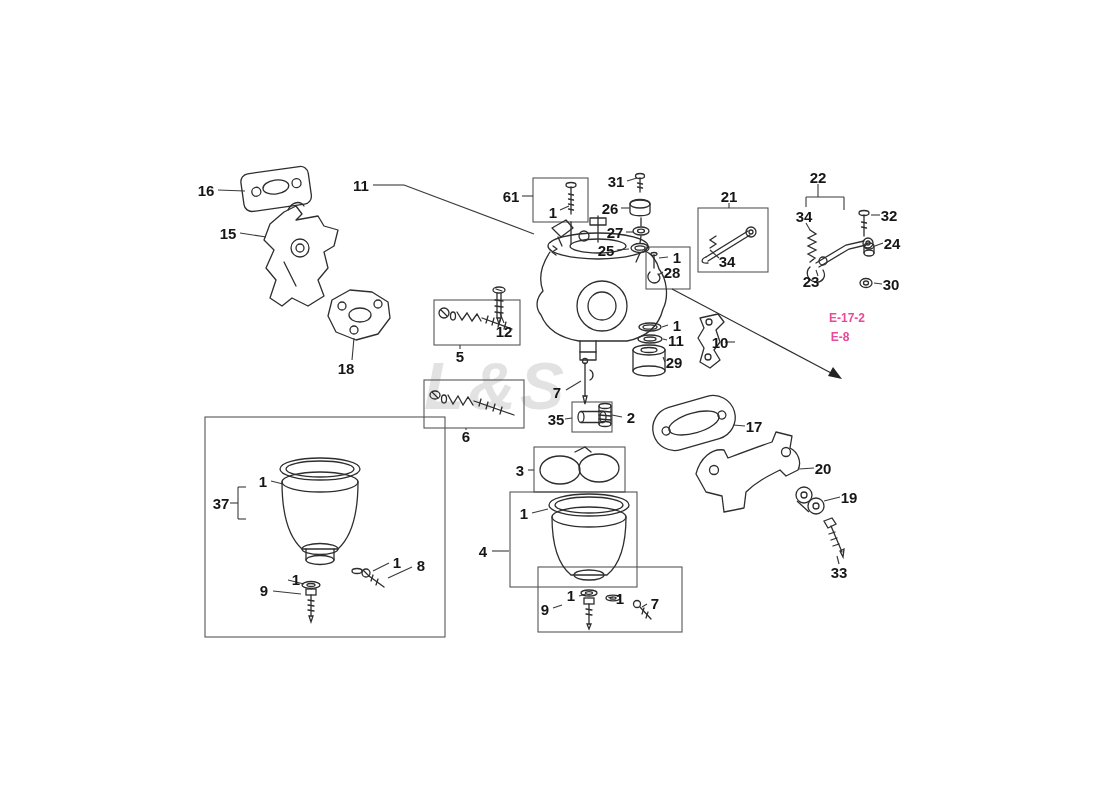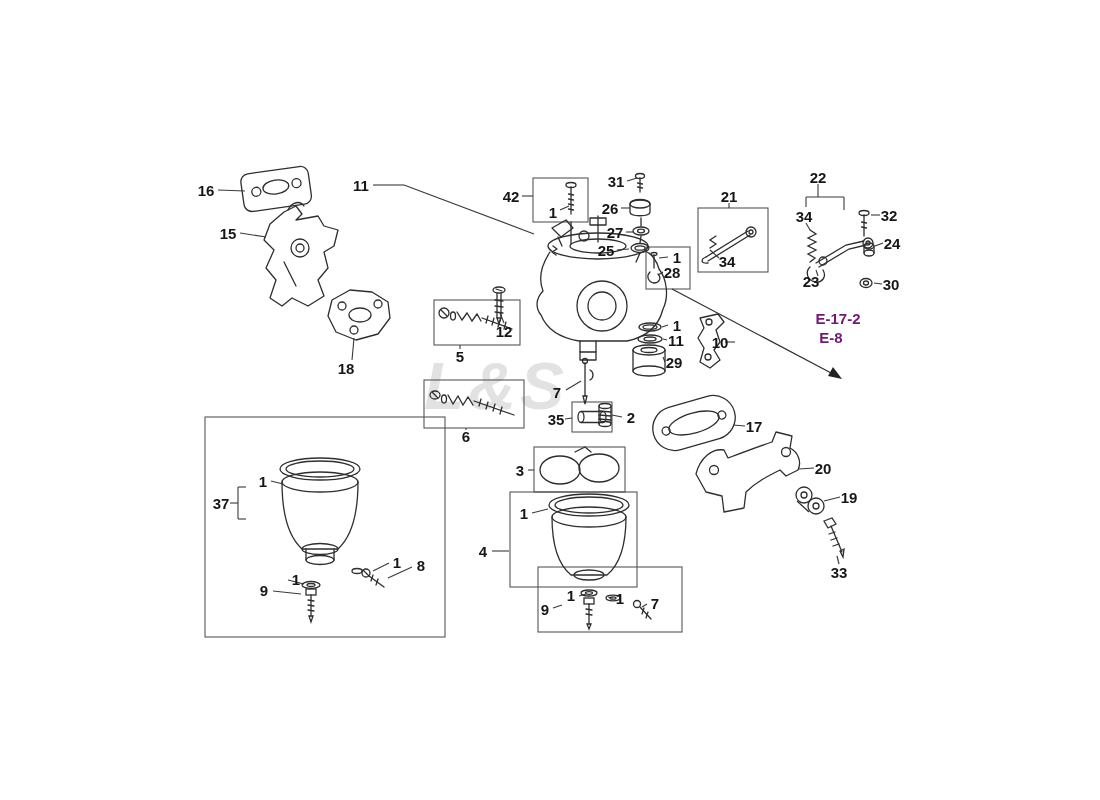--- a/index.html
+++ b/index.html
@@ -12,21 +12,21 @@
     font-size:66px; font-weight:bold; font-style:italic;
     color:#cccccc; opacity:.55; letter-spacing:4px; user-select:none;
   }
   svg.art { position:absolute; left:0; top:0; }
   .callout {
     position:absolute; transform:translate(-50%,-50%);
     font-size:15px; font-weight:bold; color:#161616; white-space:nowrap;
   }
   .ref-label {
     position:absolute; transform:translate(-50%,-50%);
-    font-size:15px; font-weight:bold; color:#701a75; white-space:nowrap;
+    font-size:12px; font-weight:bold; color:#ec4899; white-space:nowrap;margin-left:9px;
   }
 </style>
 </head>
 <body>
 
 <div class="stage">
 
   <div class="watermark">L&amp;S</div>
 
   <svg class="art" width="1100" height="800" viewBox="0 0 1100 800">
@@ -374,21 +374,21 @@
       <line x1="640" y1="607" x2="651" y2="619"></line>
       <line x1="644" y1="608" x2="642" y2="614"></line>
       <line x1="648" y1="612" x2="646" y2="618"></line>
     </g>
   </svg>
 
   <div class="callout" style="left:206px;top:190px">16</div>
   <div class="callout" style="left:228px;top:233px">15</div>
   <div class="callout" style="left:361px;top:185px">11</div>
   <div class="callout" style="left:346px;top:368px">18</div>
-  <div class="callout" style="left:511px;top:196px">42</div>
+  <div class="callout" style="left:511px;top:196px">61</div>
   <div class="callout" style="left:553px;top:212px">1</div>
   <div class="callout" style="left:616px;top:181px">31</div>
   <div class="callout" style="left:610px;top:208px">26</div>
   <div class="callout" style="left:615px;top:232px">27</div>
   <div class="callout" style="left:606px;top:250px">25</div>
   <div class="callout" style="left:677px;top:257px">1</div>
   <div class="callout" style="left:672px;top:272px">28</div>
   <div class="callout" style="left:729px;top:196px">21</div>
   <div class="callout" style="left:727px;top:261px">34</div>
   <div class="callout" style="left:818px;top:177px">22</div>

